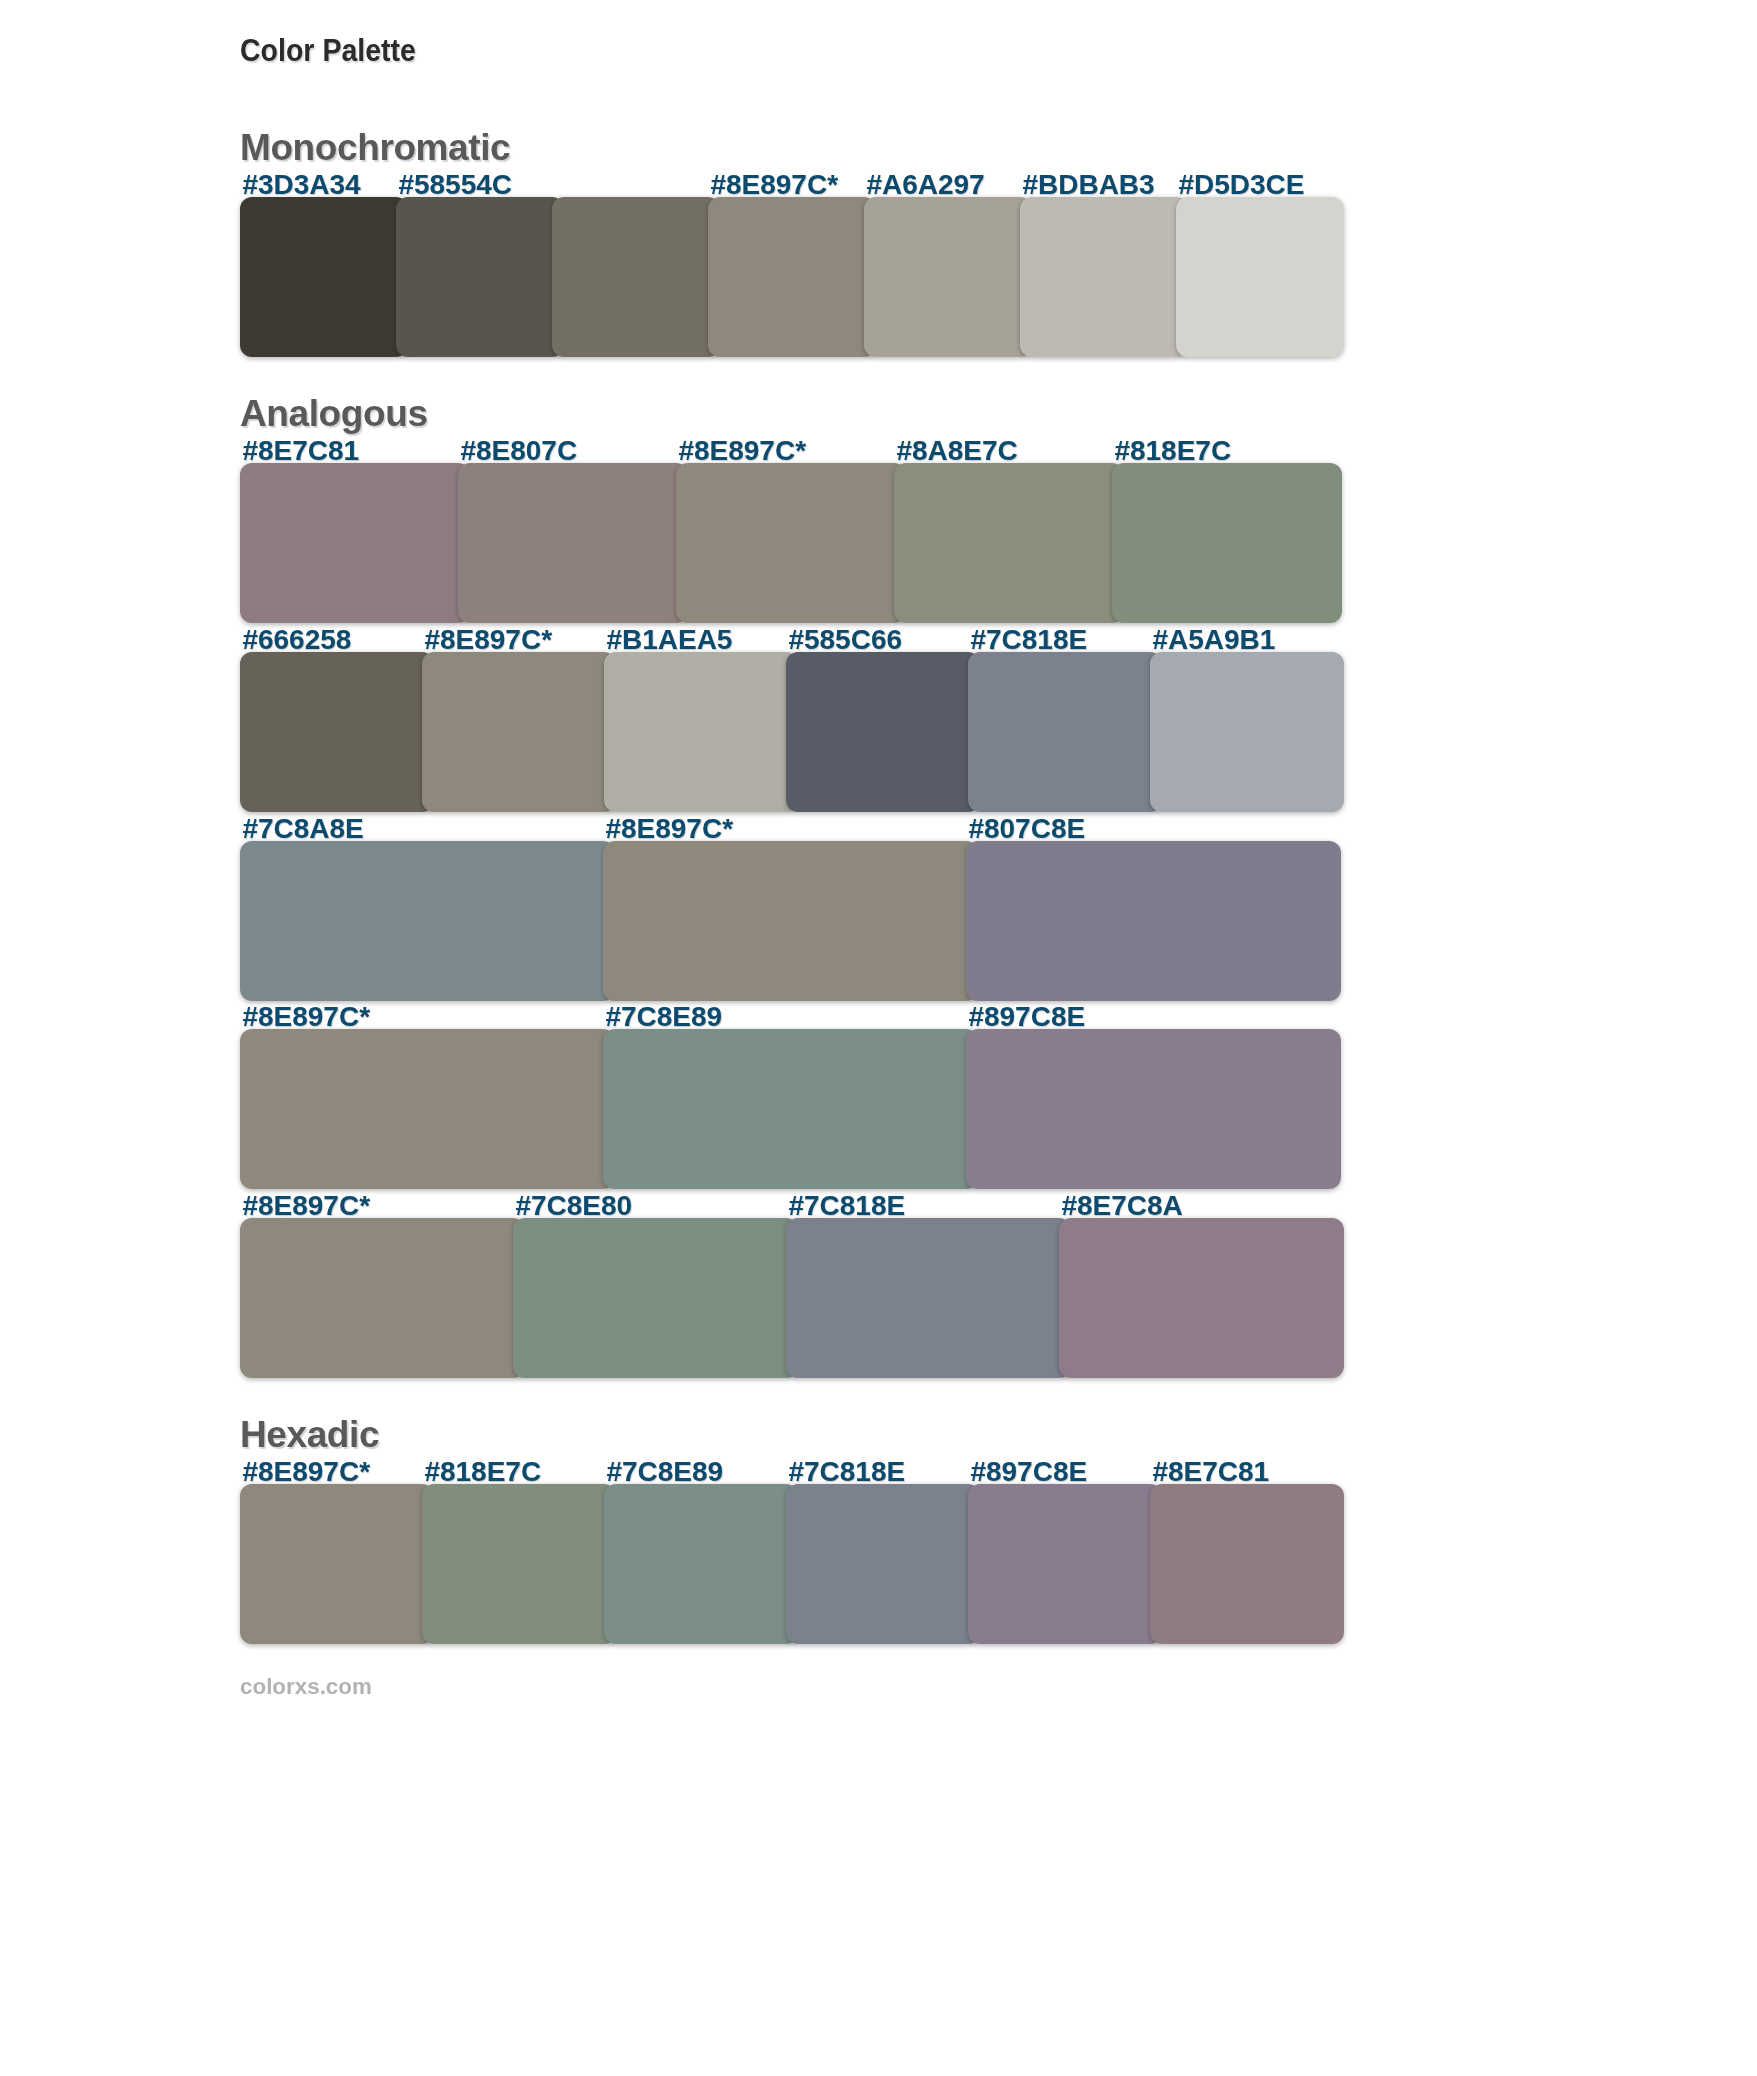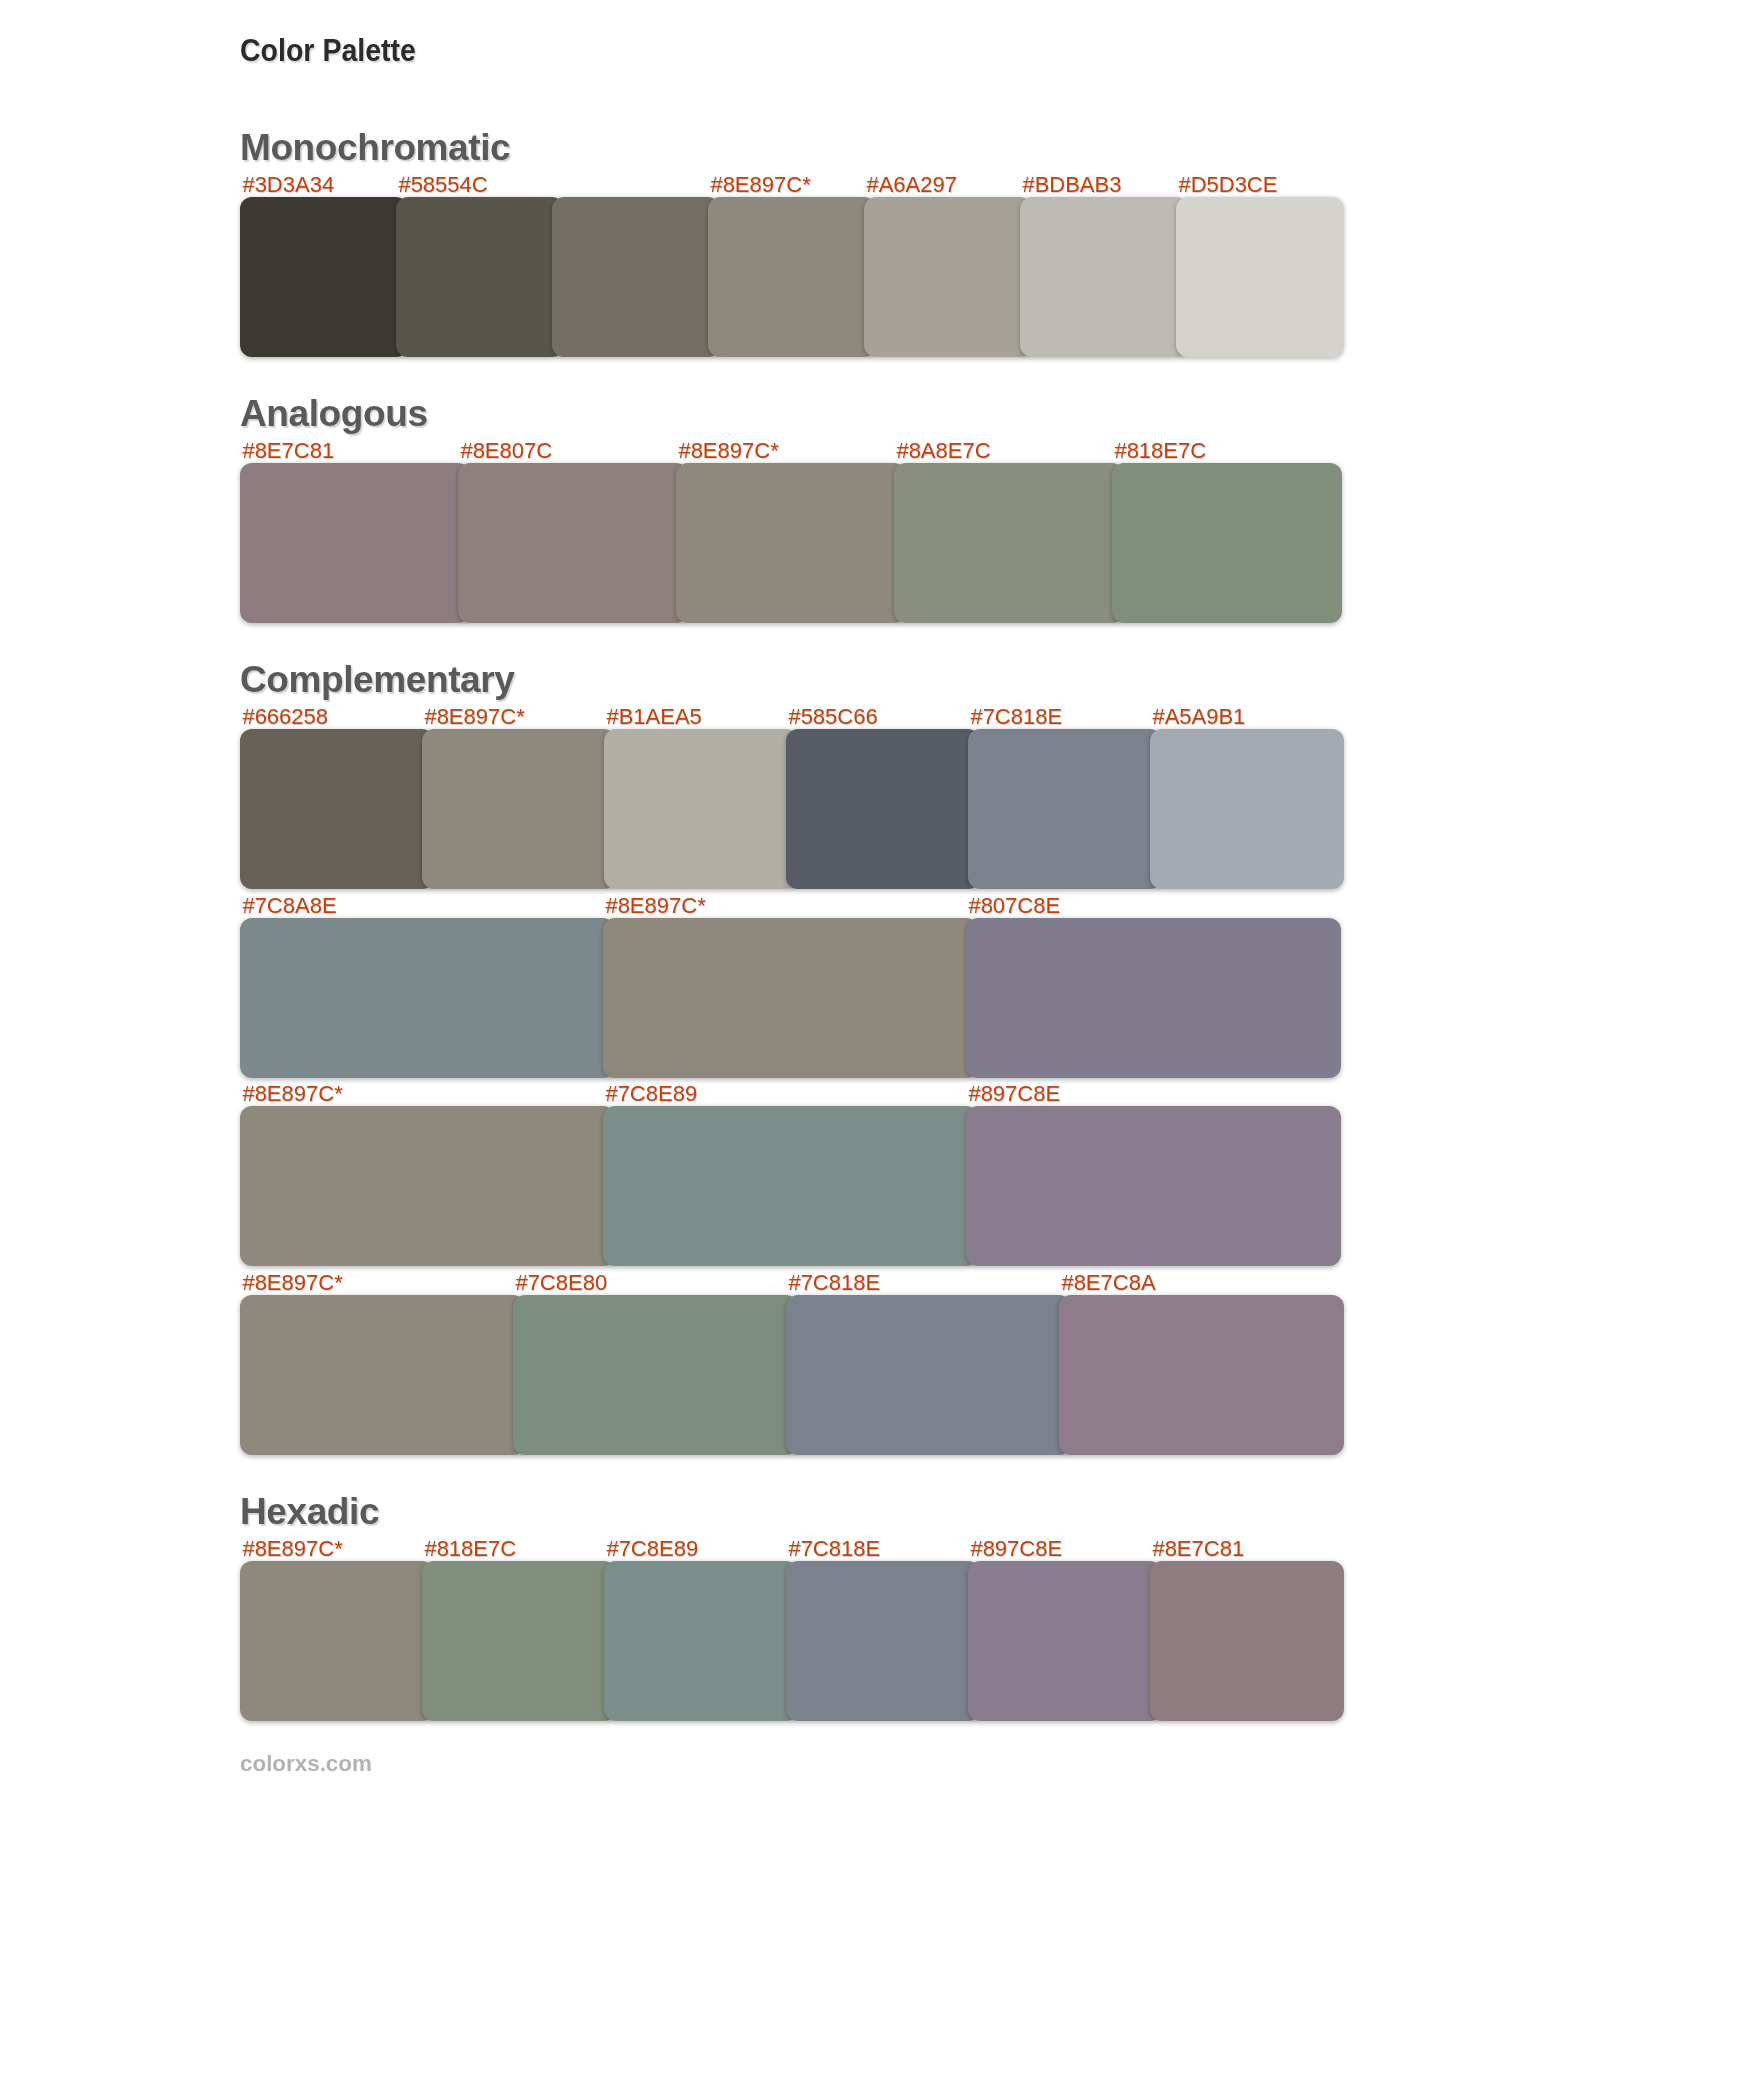--- a/index.html
+++ b/index.html
@@ -55,24 +55,24 @@
     text-shadow: 1.6px 1.6px 0.8px rgba(160,160,160,0.45);
   }
   .palette-section:first-of-type .section-heading { margin-top: 56px; }
   .label-row {
     display: flex;
     margin-top: 4.8px;
     height: 24px;
   }
   .hex-label {
     flex: 0 0 auto;
-    font-size: 22px;
+    font-size: 28px;
     line-height: 24px;
-    font-weight: 400;
-    color: #c2410c;
+    font-weight: 700;
+    color: #0c4a6e;
     padding-left: 2.4px;
     box-sizing: border-box;
     white-space: nowrap;
     overflow: visible;
     text-shadow: 0.8px 0.8px 0.8px rgba(160,160,160,0.5);
   }
   .swatch-row {
     display: flex;
     height: 160px;
   }
@@ -131,21 +131,20 @@
         </div>
         <div class="swatch-row">
           <div class="swatch" style="width: 230px; background: rgb(142, 124, 129);"></div>
           <div class="swatch" style="width: 230px; background: rgb(142, 128, 124);"></div>
           <div class="swatch" style="width: 230px; background: rgb(142, 137, 124);"></div>
           <div class="swatch" style="width: 230px; background: rgb(138, 142, 124);"></div>
           <div class="swatch" style="width: 230px; background: rgb(129, 142, 124);"></div>
         </div>
       </section>
       <section class="palette-section">
-        <div class="section-heading">Complementary</div>
         <div class="label-row">
           <div class="hex-label" style="width: 182px;">#666258</div>
           <div class="hex-label" style="width: 182px;">#8E897C*</div>
           <div class="hex-label" style="width: 182px;">#B1AEA5</div>
           <div class="hex-label" style="width: 182px;">#585C66</div>
           <div class="hex-label" style="width: 182px;">#7C818E</div>
           <div class="hex-label" style="width: 182px;">#A5A9B1</div>
         </div>
         <div class="swatch-row">
           <div class="swatch" style="width: 194px; background: rgb(102, 98, 88);"></div>

